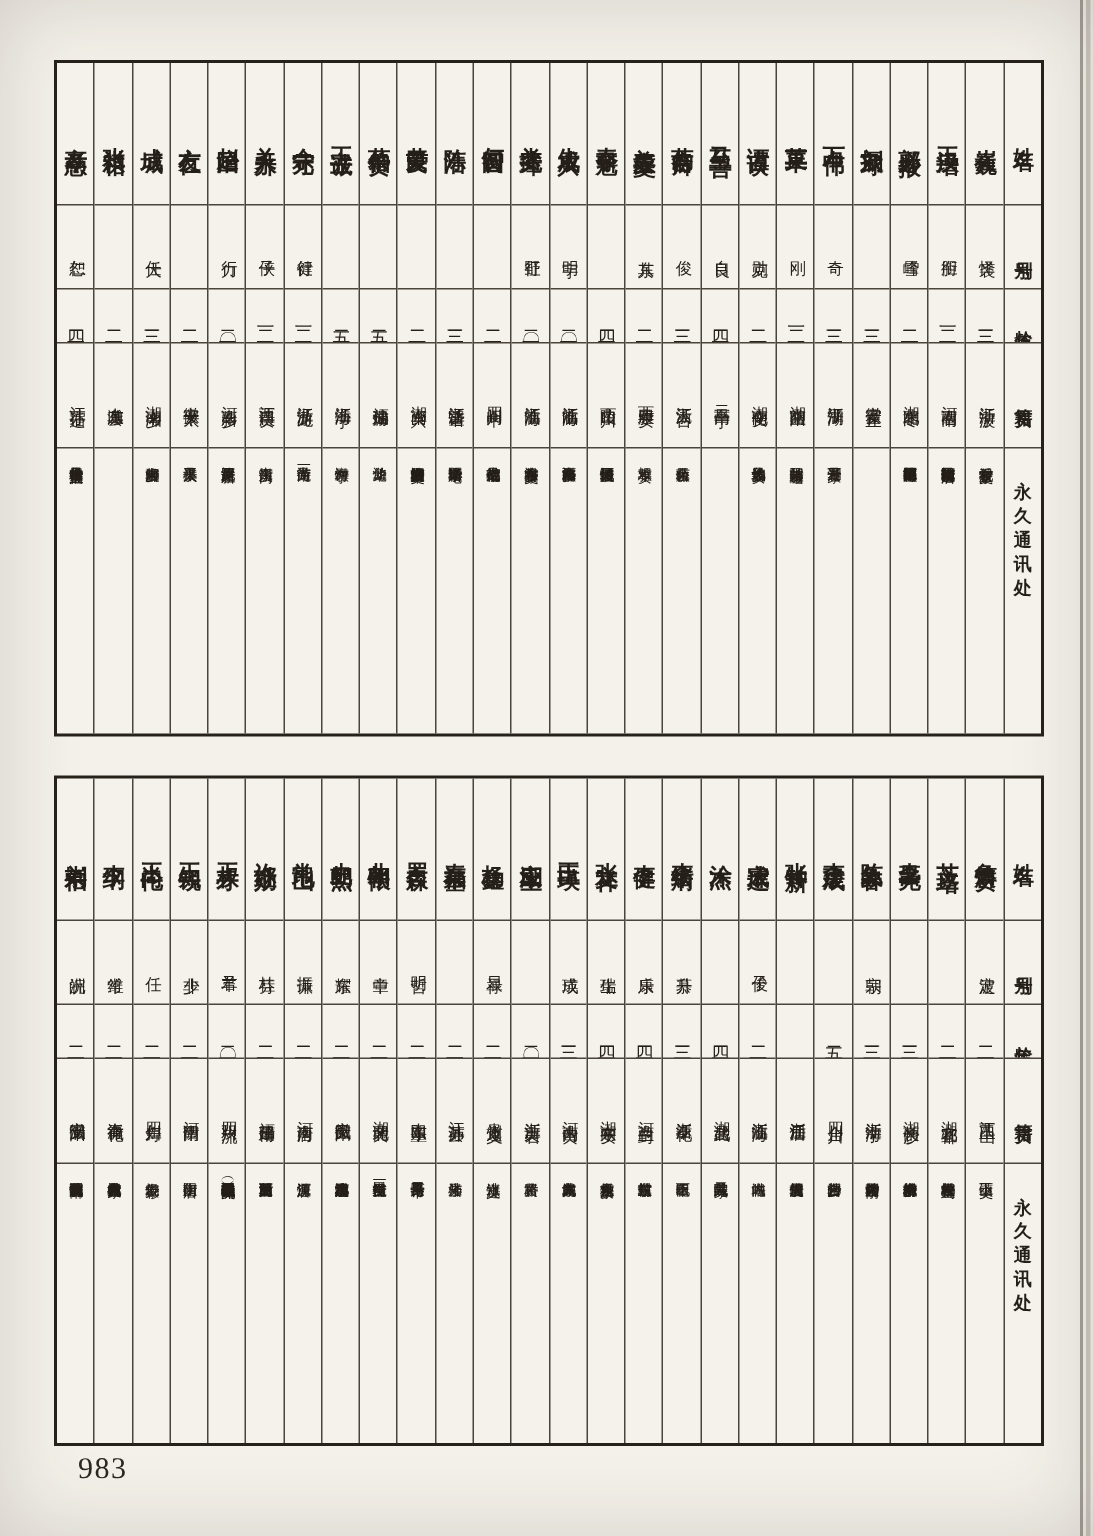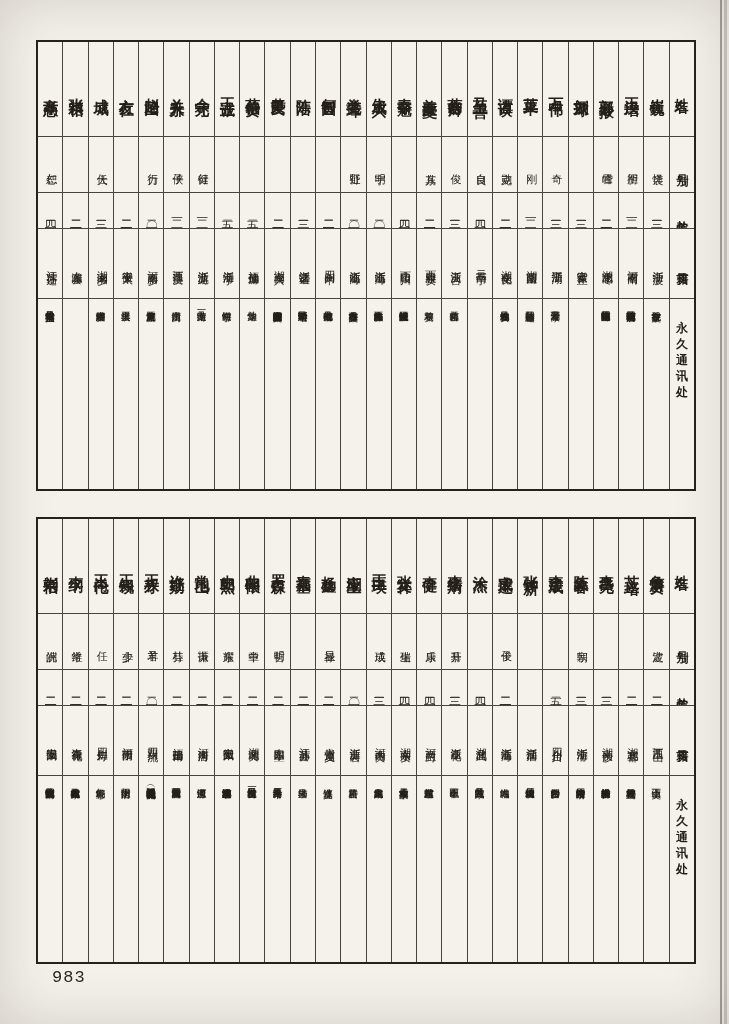--- a/index.html
+++ b/index.html
@@ -62,22 +62,22 @@
   .cell.hdr{font-weight:bold;}
   .cell.hdr.name{font-size:14px;}
   .cell.hdr.alias,.cell.hdr.age,.cell.hdr.native{font-size:12px;}
   .cell.addr-hdr{
     font-size:12px;line-height:14px;
     letter-spacing:16px;
     padding-top:12px;
   }
   .page-number{
     position:absolute;left:52px;top:968px;
-    font-family:Liberation Mono, monospace;
-    font-size:17px;color:#2c2721;
+    font-family:Liberation Serif, serif;
+    font-size:20px;color:#2c2721;
     letter-spacing:1px;
   }
 </style>
 </head>
 <body>
 
 <div class="page">
   <div class="vtable" id="table-0">
       <div class="col">
         <div class="cell name hdr">姓名</div>

